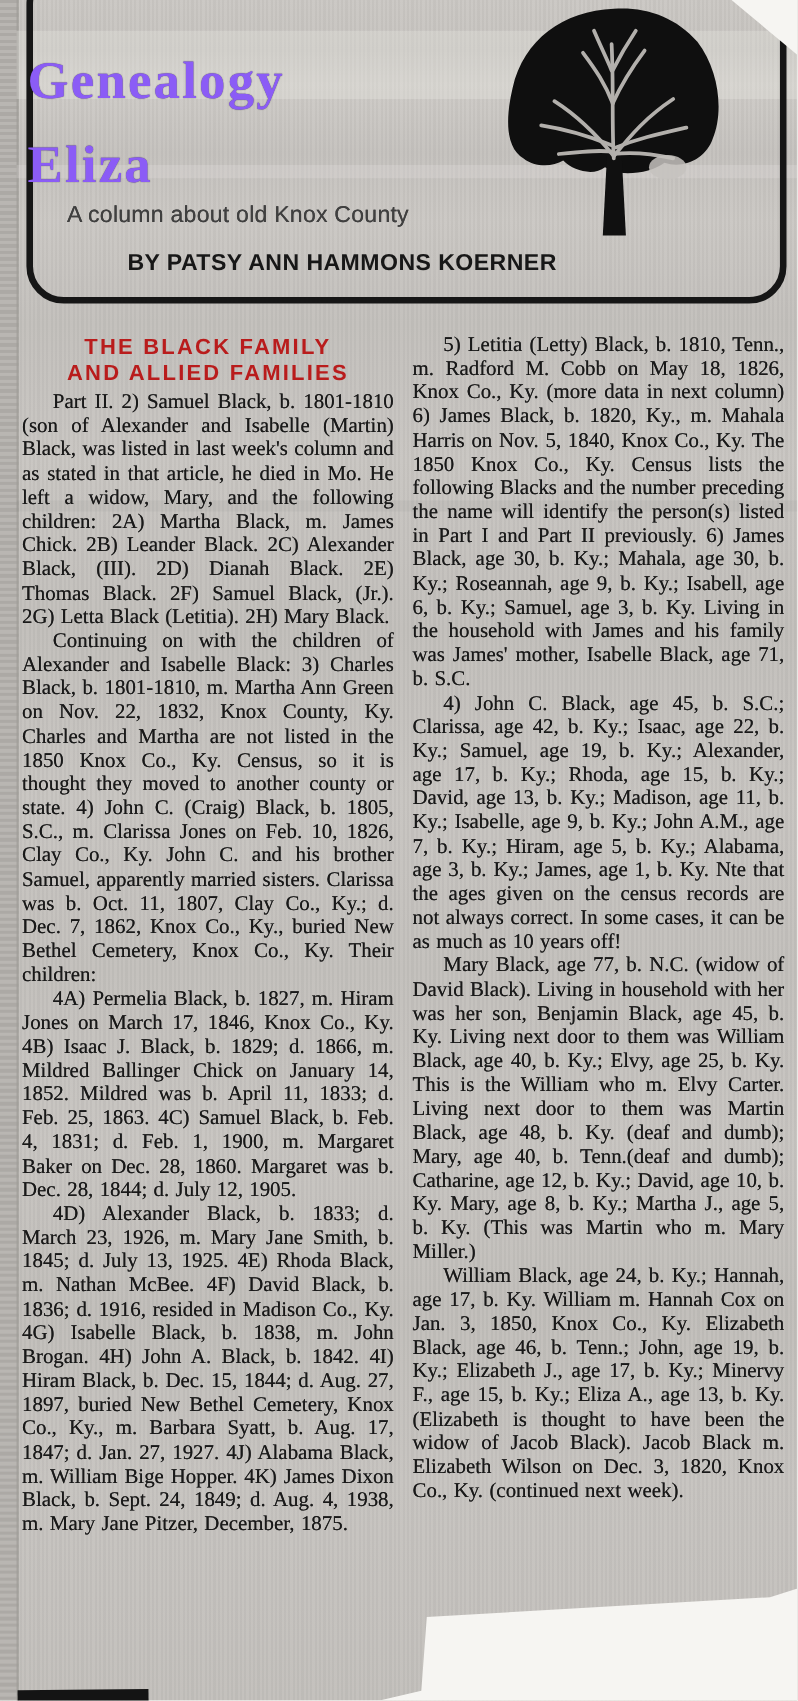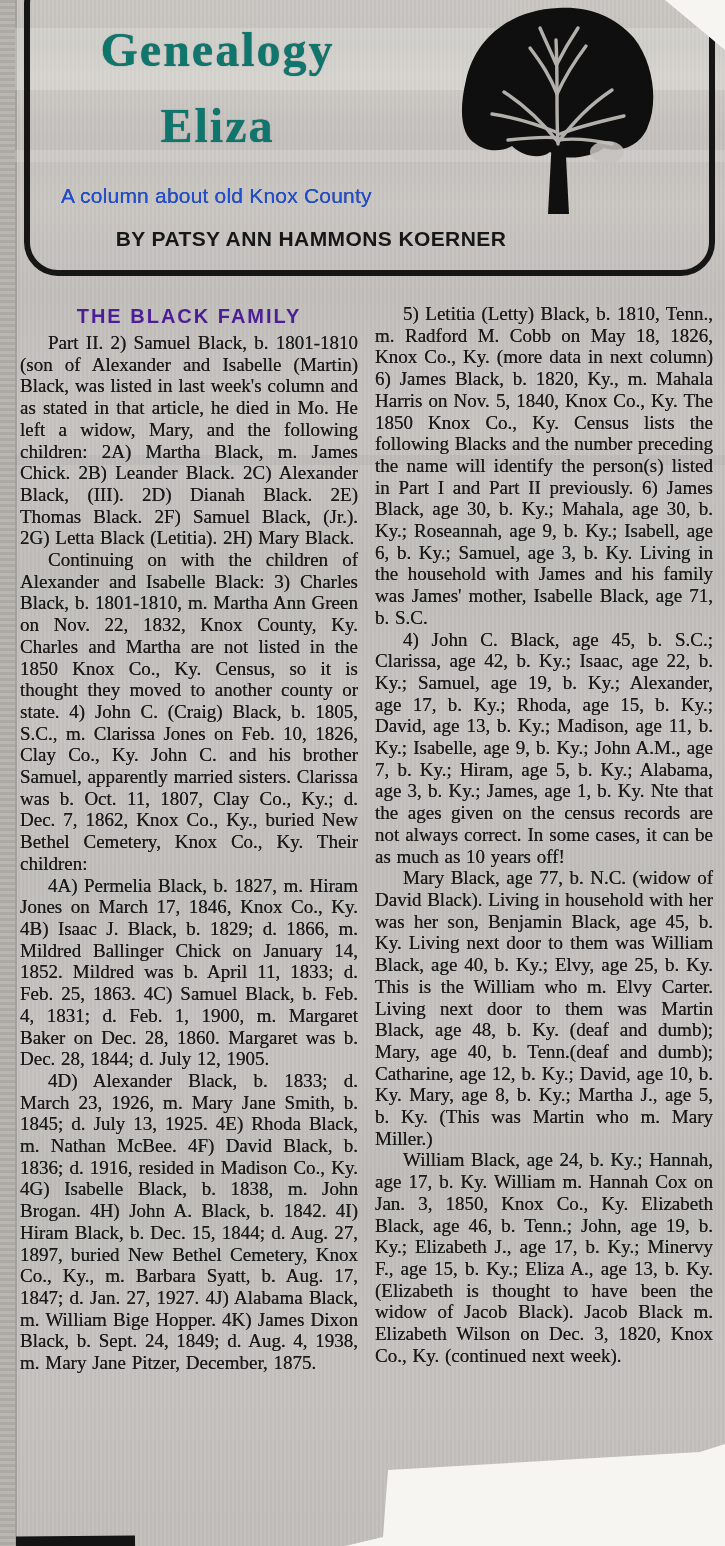--- a/index.html
+++ b/index.html
@@ -27,47 +27,48 @@
   }
   .band1{position:absolute;left:15px;top:28px;width:710px;height:62px;background:rgba(236,234,230,0.30);}
   .band2{position:absolute;left:15px;top:150px;width:710px;height:12px;background:rgba(236,234,230,0.22);}
   .band3{position:absolute;left:15px;top:455px;width:710px;height:10px;background:rgba(0,0,0,0.03);}
 
   .masthead-box{
     position:absolute;left:24px;top:-30px;width:691px;height:306px;
     box-sizing:border-box;border:6px solid #161616;border-radius:34px;
   }
   .title-line{
-    position:absolute;left:25px;width:385px;text-align:center;
-    font-weight:bold;color:#0f766e;font-size:48px;letter-spacing:2px;
+    position:absolute;left:25px;width:385px;text-align:left;
+    font-weight:bold;color:#8b5cf6;font-size:48px;letter-spacing:2px;
     text-shadow:0 0 1px rgba(30,30,30,0.7);
+    margin-top:24px;
   }
   .title-1{top:22px;}
   .title-2{top:98px;}
   .subtitle{
     position:absolute;left:61px;top:184px;
-    font-family:"Liberation Sans", sans-serif;font-size:21px;color:#1d4ed8;
+    font-family:"Liberation Sans", sans-serif;font-size:21px;color:#404040;
     letter-spacing:0.2px;text-shadow:0 0 0.5px rgba(20,20,20,0.75);
   }
   .byline{
     position:absolute;left:25px;top:227px;width:572px;text-align:center;
     font-family:"Liberation Sans", sans-serif;font-weight:bold;font-size:21px;
     color:#171717;letter-spacing:0.4px;
   }
   .tree{position:absolute;left:446px;top:2px;width:224px;height:216px;}
 
   .columns{
     position:absolute;left:20px;top:303px;width:694px;
     display:flex;gap:17px;
   }
   .col{width:338px;}
   .article-heading{
     text-align:center;font-family:"Liberation Sans", sans-serif;
     font-weight:bold;font-size:20px;line-height:23px;letter-spacing:2px;
-    color:#4c1d95;margin:2px 0 4px 0;
+    color:#b91c1c;margin:2px 0 4px 0;
   }
   .col p{
     margin:0;text-indent:28px;text-align:justify;
     font-size:19px;line-height:21.7px;color:#191919;
     text-shadow:0 0 0.45px rgba(25,25,25,0.85);
     word-spacing:1px;
   }
   .torn{position:absolute;background:#f6f5f2;}
   .torn-top-right{
     left:640px;top:0;width:85px;height:50px;
@@ -113,20 +114,21 @@
     <path d="M111 92 C 120 72, 128 60, 140 44"></path>
     <path d="M110 62 C 104 48, 100 40, 94 26"></path>
     <path d="M111 62 C 118 48, 124 38, 132 26"></path>
   </g>
 </svg>
 
 <div class="columns">
   <div class="col">
     <div class="article-heading">
       <div>THE BLACK FAMILY</div>
+      <div>AND ALLIED FAMILIES</div>
     </div>
     <p>Part II. 2) Samuel Black, b. 1801-1810 (son of Alexander and Isabelle (Martin) Black, was listed in last week's column and as stated in that article, he died in Mo. He left a widow, Mary, and the following children: 2A) Martha Black, m. James Chick. 2B) Leander Black. 2C) Alexander Black, (III). 2D) Dianah Black. 2E) Thomas Black. 2F) Samuel Black, (Jr.). 2G) Letta Black (Letitia). 2H) Mary Black.</p>
     <p>Continuing on with the children of Alexander and Isabelle Black: 3) Charles Black, b. 1801-1810, m. Martha Ann Green on Nov. 22, 1832, Knox County, Ky. Charles and Martha are not listed in the 1850 Knox Co., Ky. Census, so it is thought they moved to another county or state. 4) John C. (Craig) Black, b. 1805, S.C., m. Clarissa Jones on Feb. 10, 1826, Clay Co., Ky. John C. and his brother Samuel, apparently married sisters. Clarissa was b. Oct. 11, 1807, Clay Co., Ky.; d. Dec. 7, 1862, Knox Co., Ky., buried New Bethel Cemetery, Knox Co., Ky. Their children:</p>
     <p>4A) Permelia Black, b. 1827, m. Hiram Jones on March 17, 1846, Knox Co., Ky. 4B) Isaac J. Black, b. 1829; d. 1866, m. Mildred Ballinger Chick on January 14, 1852. Mildred was b. April 11, 1833; d. Feb. 25, 1863. 4C) Samuel Black, b. Feb. 4, 1831; d. Feb. 1, 1900, m. Margaret Baker on Dec. 28, 1860. Margaret was b. Dec. 28, 1844; d. July 12, 1905.</p>
     <p>4D) Alexander Black, b. 1833; d. March 23, 1926, m. Mary Jane Smith, b. 1845; d. July 13, 1925. 4E) Rhoda Black, m. Nathan McBee. 4F) David Black, b. 1836; d. 1916, resided in Madison Co., Ky. 4G) Isabelle Black, b. 1838, m. John Brogan. 4H) John A. Black, b. 1842. 4I) Hiram Black, b. Dec. 15, 1844; d. Aug. 27, 1897, buried New Bethel Cemetery, Knox Co., Ky., m. Barbara Syatt, b. Aug. 17, 1847; d. Jan. 27, 1927. 4J) Alabama Black, m. William Bige Hopper. 4K) James Dixon Black, b. Sept. 24, 1849; d. Aug. 4, 1938, m. Mary Jane Pitzer, December, 1875.</p>
   </div>
   <div class="col">
     <p>5) Letitia (Letty) Black, b. 1810, Tenn., m. Radford M. Cobb on May 18, 1826, Knox Co., Ky. (more data in next column) 6) James Black, b. 1820, Ky., m. Mahala Harris on Nov. 5, 1840, Knox Co., Ky. The 1850 Knox Co., Ky. Census lists the following Blacks and the number preceding the name will identify the person(s) listed in Part I and Part II previously. 6) James Black, age 30, b. Ky.; Mahala, age 30, b. Ky.; Roseannah, age 9, b. Ky.; Isabell, age 6, b. Ky.; Samuel, age 3, b. Ky. Living in the household with James and his family was James' mother, Isabelle Black, age 71, b. S.C.</p>
     <p>4) John C. Black, age 45, b. S.C.; Clarissa, age 42, b. Ky.; Isaac, age 22, b. Ky.; Samuel, age 19, b. Ky.; Alexander, age 17, b. Ky.; Rhoda, age 15, b. Ky.; David, age 13, b. Ky.; Madison, age 11, b. Ky.; Isabelle, age 9, b. Ky.; John A.M., age 7, b. Ky.; Hiram, age 5, b. Ky.; Alabama, age 3, b. Ky.; James, age 1, b. Ky. Nte that the ages given on the census records are not always correct. In some cases, it can be as much as 10 years off!</p>
     <p>Mary Black, age 77, b. N.C. (widow of David Black). Living in household with her was her son, Benjamin Black, age 45, b. Ky. Living next door to them was William Black, age 40, b. Ky.; Elvy, age 25, b. Ky. This is the William who m. Elvy Carter. Living next door to them was Martin Black, age 48, b. Ky. (deaf and dumb); Mary, age 40, b. Tenn.(deaf and dumb); Catharine, age 12, b. Ky.; David, age 10, b. Ky. Mary, age 8, b. Ky.; Martha J., age 5, b. Ky. (This was Martin who m. Mary Miller.)</p>

